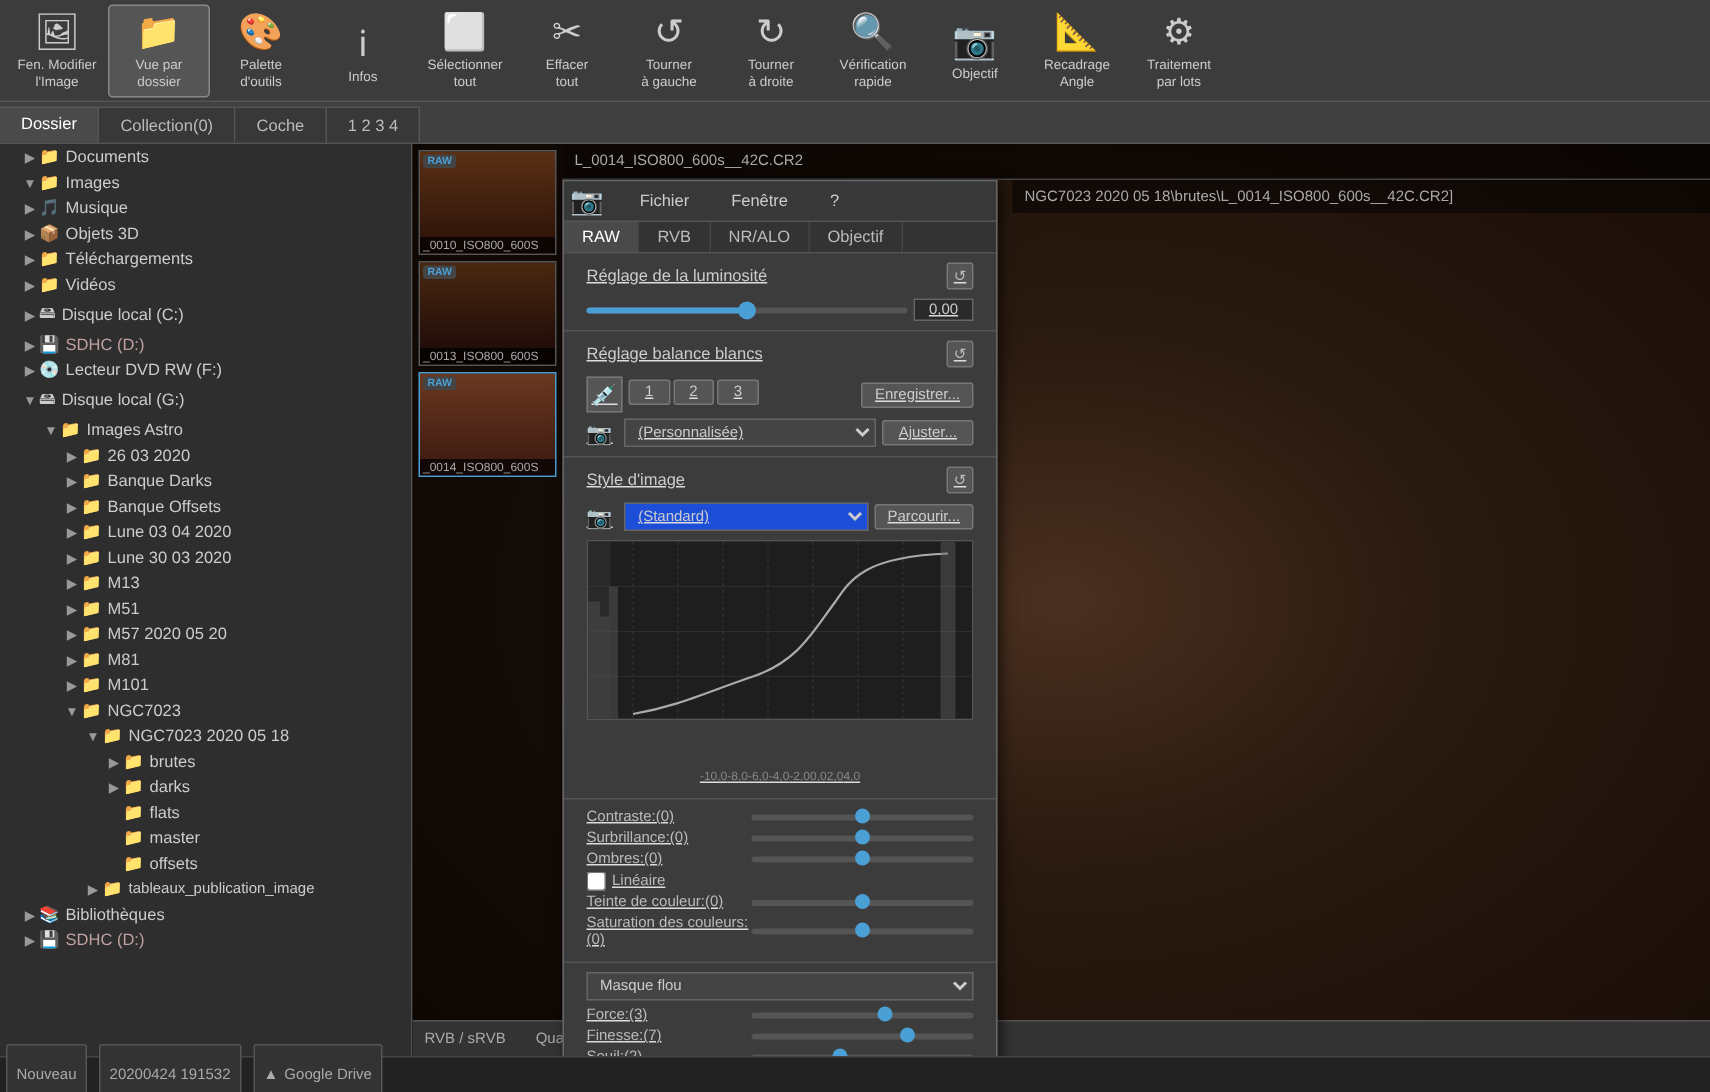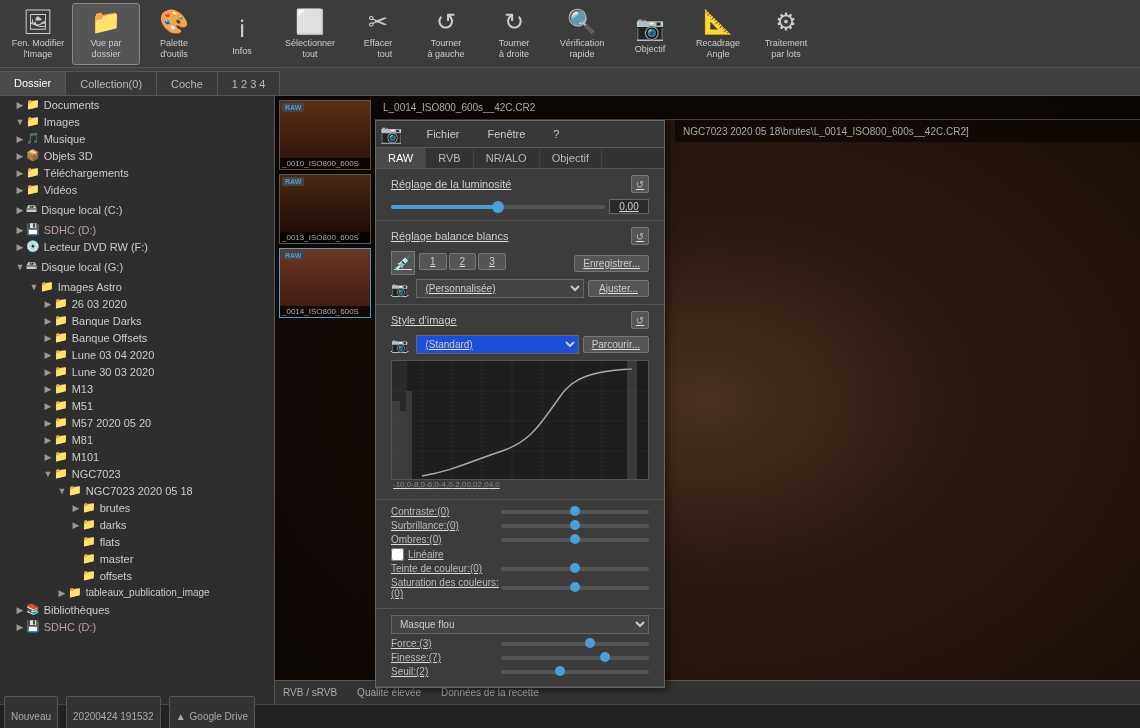--- a/index.html
+++ b/index.html
@@ -332,25 +332,26 @@
     #curve-area {
       width: 100%;
       height: 120px;
       background: #1e1e1e;
       border: 1px solid #555;
       position: relative;
     }
 
     .curve-x-labels {
       display: flex;
-      justify-content: flex-start;
+      justify-content: center;
       padding: 0 2px;
       font-size: 8px;
       color: #888;
       margin-bottom: 4px;
+      margin-top: 33px;
     }
 
     
     .adj-row {
       display: flex;
       align-items: center;
       margin-bottom: 3px;
     }
     .adj-label {
       width: 110px;
@@ -476,21 +477,21 @@
   <div class="toolbar-btn">
     <span class="tb-icon">ℹ</span>
     <span style="font-size:9px">Infos</span>
   </div>
   <div class="toolbar-btn">
     <span class="tb-icon">⬜</span>
     <span style="font-size:9px;text-align:center;line-height:1.2">Sélectionner<br>tout</span>
   </div>
   <div class="toolbar-btn">
     <span class="tb-icon">✂</span>
-    <span style="font-size:9px;text-align:right;line-height:1.2">Effacer<br>tout</span>
+    <span style="font-size:9px;text-align:center;line-height:1.2">Effacer<br>tout</span>
   </div>
   <div class="toolbar-btn">
     <span class="tb-icon">↺</span>
     <span style="font-size:9px;text-align:center;line-height:1.2">Tourner<br>à gauche</span>
   </div>
   <div class="toolbar-btn">
     <span class="tb-icon">↻</span>
     <span style="font-size:9px;text-align:center;line-height:1.2">Tourner<br>à droite</span>
   </div>
   <div class="toolbar-btn">

